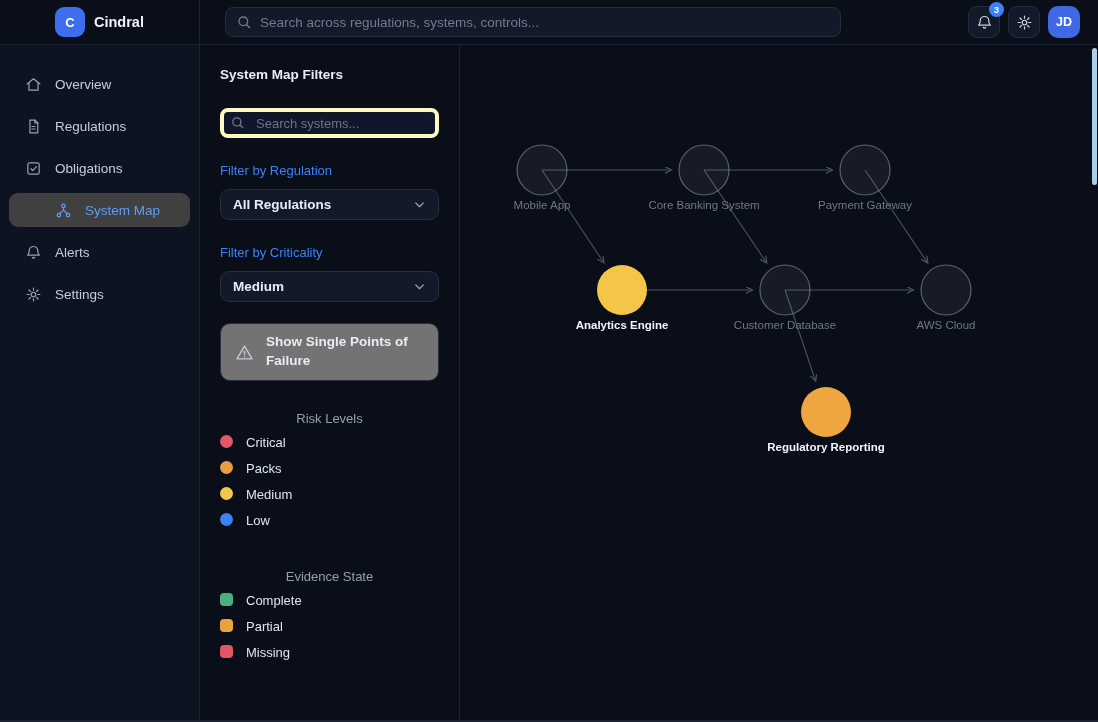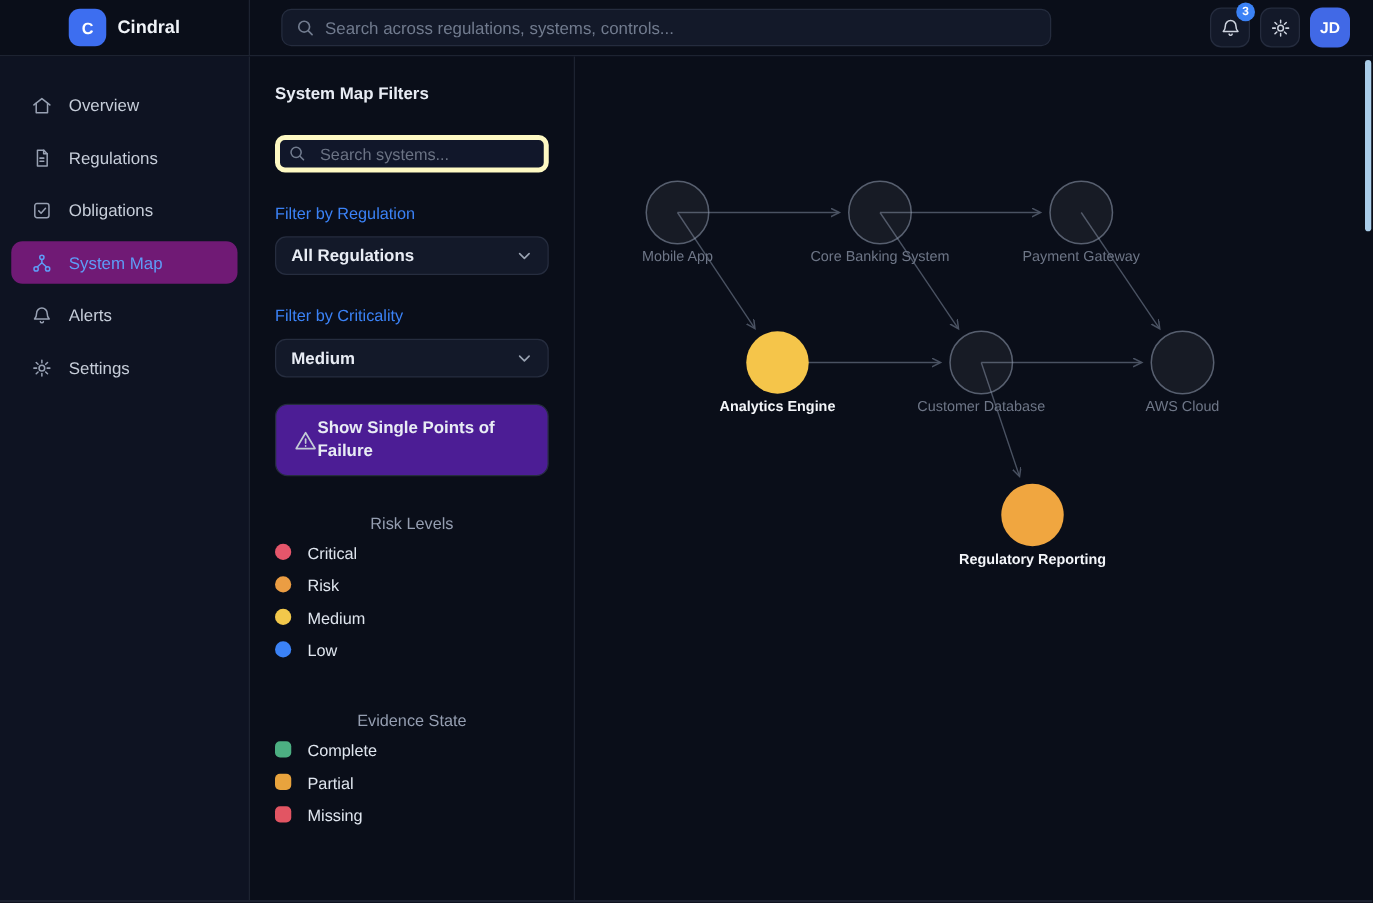--- a/index.html
+++ b/index.html
@@ -51,21 +51,21 @@
   }
   .sidebar ul{ list-style:none; }
   .side-item{
     height:34px; margin:8px 9px 0 9px; border-radius:9px;
     display:flex; align-items:center; gap:13px; padding-left:16px;
     font-size:13.5px; color:#c6cdd9; cursor:pointer;
   }
   .side-item:first-child{ margin-top:0; }
   .side-item .ic{ width:17px; height:17px; color:#98a1b3; display:flex; }
   .side-item .ic svg{ width:17px; height:17px; }
-  .side-item.active{ background:#701a75; color:#5e9cf7; }
+  .side-item.active{ background:#404040; color:#5e9cf7;justify-content:center; }
   .side-item.active .ic{ color:#5e9cf7; }
 
   
   .filters{
     position:absolute; top:45px; left:200px; width:260px; bottom:0;
     border-right:1px solid #1d2331; padding:22px 20px 0 20px; background:#0a0e19;
   }
   .filters h2{ font-size:13.5px; font-weight:700; color:#e8ecf4; }
   .fsearch{ position:relative; margin-top:26px; }
   .fsearch input{
@@ -76,22 +76,22 @@
   .fsearch input::placeholder{ color:#6b7384; }
   .fsearch .search-ic{ left:10px; top:7px; width:15px; height:15px; }
   .flabel{ display:block; margin-top:25px; font-size:13px; color:#3b82f6; }
   .fselect{
     margin-top:11px; height:31px; border-radius:9px; background:#131929; border:1px solid #262d3f;
     display:flex; align-items:center; justify-content:space-between; padding:0 12px; cursor:pointer;
   }
   .fselect span{ font-size:13.5px; font-weight:700; color:#e8ecf4; }
   .fselect .chev{ width:13px; height:13px; color:#9aa3b2; }
   .spof{
-    margin-top:21px; width:100%; height:58px; border-radius:10px; background:#4c1d95;
-    border:1px solid #262d3f; display:flex; align-items:center; padding:0 14px;
+    margin-top:21px; width:100%; height:58px; border-radius:10px; background:#737373;
+    border:1px solid #262d3f; display:flex; align-items:center; gap:12px; padding:0 14px;
     cursor:pointer; text-align:left;
   }
   .spof .warn{ width:19px; height:19px; color:#c3cad6; flex:none; }
   .spof span{ font-size:13.5px; font-weight:700; color:#e8ecf4; line-height:1.4;
     font-family:"Liberation Sans", sans-serif; }
   .legend-title{ margin-top:30px; font-size:13px; color:#959eb1;text-align:center; }
   .legend{ margin-top:9px; }
   .legend-row{ height:26px; display:flex; align-items:flex-start; gap:13px; }
   .dot{ width:13px; height:13px; border-radius:50%; flex:none; }
   .swatch{ width:13px; height:13px; border-radius:4px; flex:none; }
@@ -251,21 +251,21 @@
   </button>
 
   <div class="legend-title">Risk Levels</div>
   <div class="legend" id="risk-legend">
       <div class="legend-row">
         <span class="dot" style="background: rgb(229, 86, 107);"></span>
         <b>Critical</b>
       </div>
       <div class="legend-row">
         <span class="dot" style="background: rgb(235, 157, 67);"></span>
-        <b>Risk</b>
+        <b>Packs</b>
       </div>
       <div class="legend-row">
         <span class="dot" style="background: rgb(242, 200, 75);"></span>
         <b>Medium</b>
       </div>
       <div class="legend-row">
         <span class="dot" style="background: rgb(59, 130, 246);"></span>
         <b>Low</b>
       </div>
     </div>

